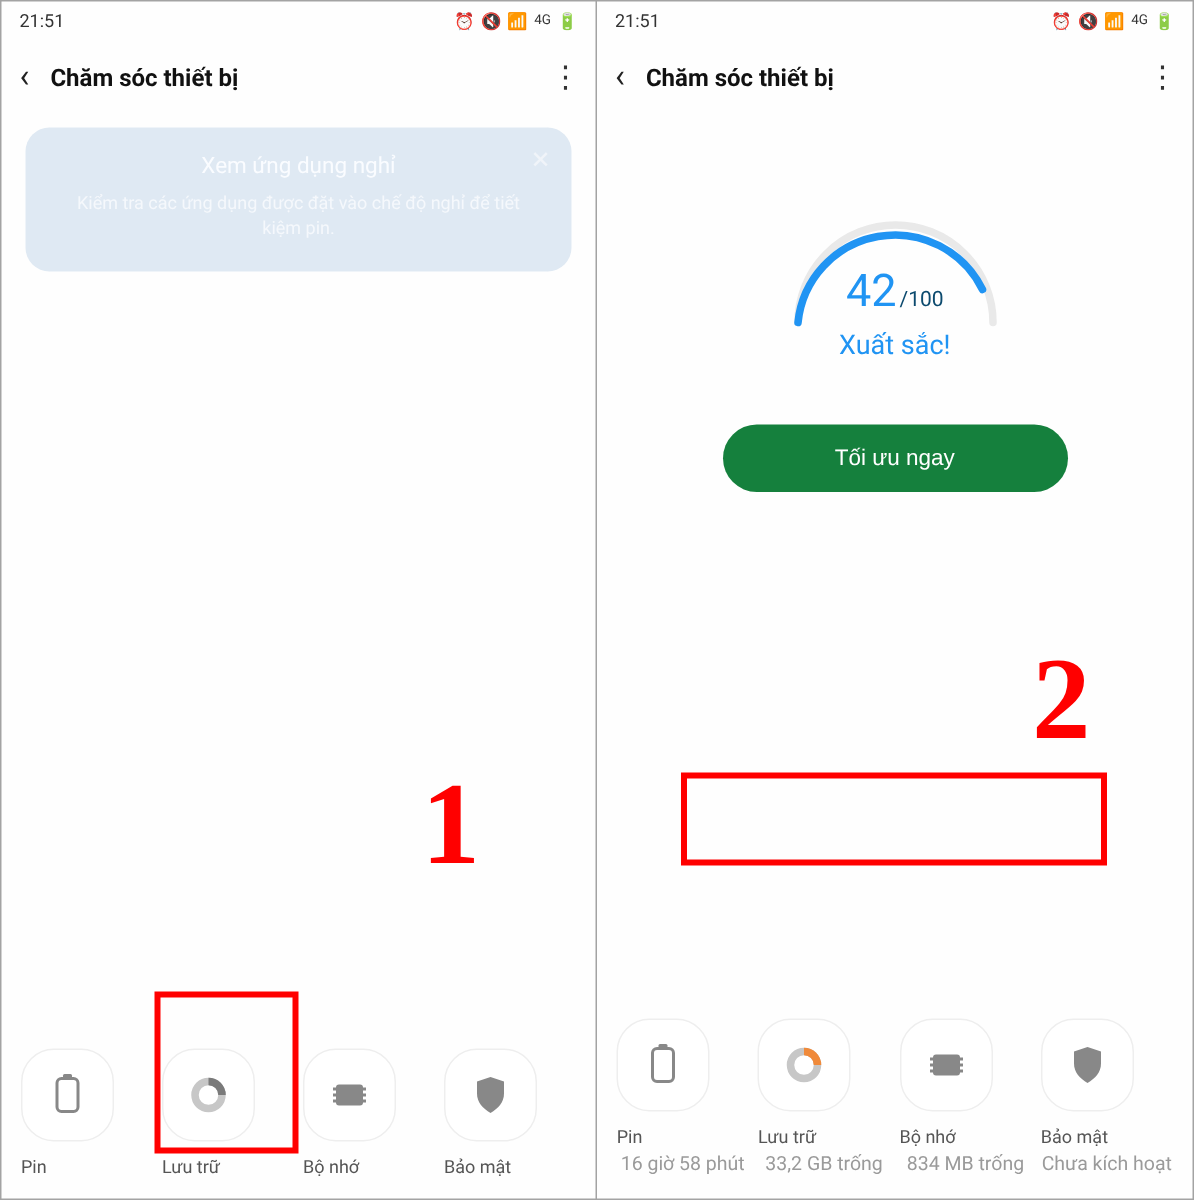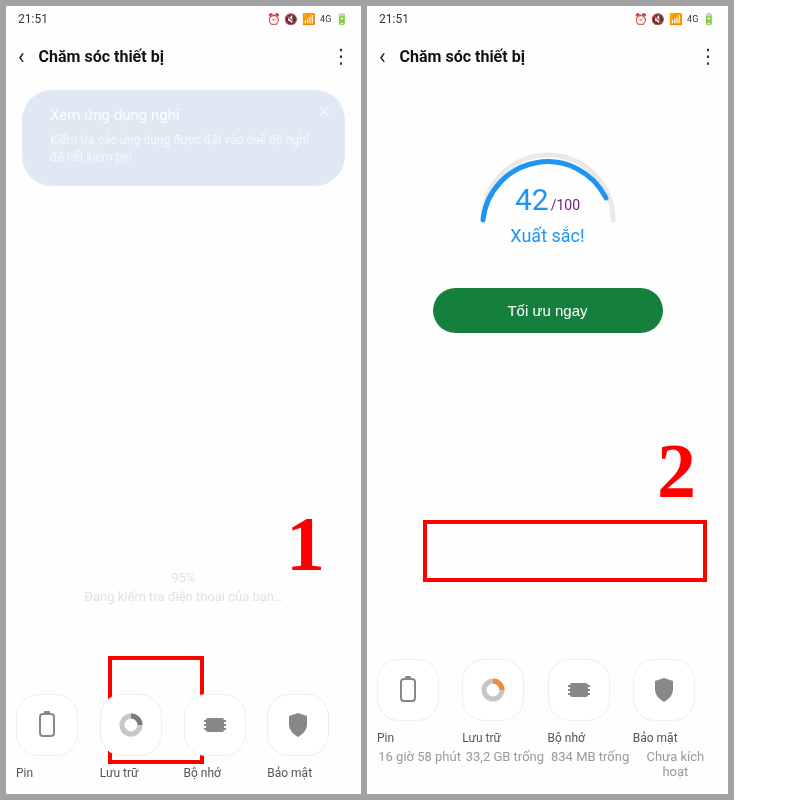--- a/index.html
+++ b/index.html
@@ -4,23 +4,23 @@
 <style>
   * { box-sizing: border-box; margin: 0; padding: 0; }
   body {
     font-family: -apple-system, 'Segoe UI', Roboto, sans-serif;
     background: #fff;
     width: 800px;
     height: 800px;
     display: flex;
   }
   .phone {
-    width: 367px;
+    width: 398px;
     height: 800px;
-    border: 6px solid #a3a3a3;
+    border: 1px solid #a3a3a3;
     background: #fefefe;
     position: relative;
     overflow: hidden;
   }
   .phone + .phone { border-left: none; }
   .statusbar {
     height: 26px;
     display: flex;
     justify-content: space-between;
     align-items: center;
@@ -41,25 +41,26 @@
     font-size: 16px;
     color: #111;
     flex: 1;
     font-weight: 700;
   }
   .back-arrow { font-size: 22px; color: #222; }
   .overflow { font-size: 20px; color: #333; letter-spacing: -2px; }
   .info-card {
     margin: 10px 16px;
     background: #dfe9f3;
-    border-radius: 30px;
+    border-radius: 16px;
     padding: 16px 28px 20px;
     color: #f3f6fa;
     position: relative;
     min-height: 90px;
+    text-align: center;
   }
   .info-card .card-title { font-size: 15px; color: #fafcff; margin-bottom: 8px; }
   .info-card .card-desc { font-size: 12px; color: #f5f8fc; line-height: 1.4; }
   .info-card .card-close { position: absolute; top: 12px; right: 14px; color: #f0f4f9; font-size: 16px; }
 
   .checking-block {
     position: absolute;
     bottom: 190px;
     width: 100%;
     text-align: center;
@@ -85,21 +86,21 @@
     left: 0; right: 0;
     text-align: center;
   }
   .gauge-score .big {
     font-size: 30px;
     color: #2094f3;
     font-weight: 400;
   }
   .gauge-score .small {
     font-size: 14px;
-    color: #701a75;
+    color: #0c4a6e;
     margin-left: 2px;
   }
   .gauge-label {
     color: #2094f3;
     font-size: 18px;
     margin-top: 0;
   }
 
   .desc-text {
     color: #8a8a8a;
@@ -183,24 +184,20 @@
     <span class="title">Chăm sóc thiết bị</span>
     <span class="overflow">⋮</span>
   </div>
 
   <div class="info-card">
     <div class="card-title">Xem ứng dụng nghỉ</div>
     <div class="card-desc">Kiểm tra các ứng dụng được đặt vào chế độ nghỉ để tiết kiệm pin.</div>
     <span class="card-close">✕</span>
   </div>
 
-  <div class="checking-block">
-    <div class="pct">95%</div>
-    <div>Đang kiểm tra điện thoại của bạn…</div>
-  </div>
 
   <div class="marker" style="left:280px; bottom:205px;">1</div>
   <div class="red-box" style="left:102px; bottom:30px; width:96px; height:108px;"></div>
 
   <div class="bottom-row">
     <div class="tile">
       <div class="tile-icon">
         <svg width="20" height="28" viewBox="0 0 20 28">
             <rect x="3" y="3" width="14" height="22" rx="3" fill="none" stroke="#888" stroke-width="2"></rect>
             <rect x="7" y="0" width="6" height="3" rx="1" fill="#888"></rect>

